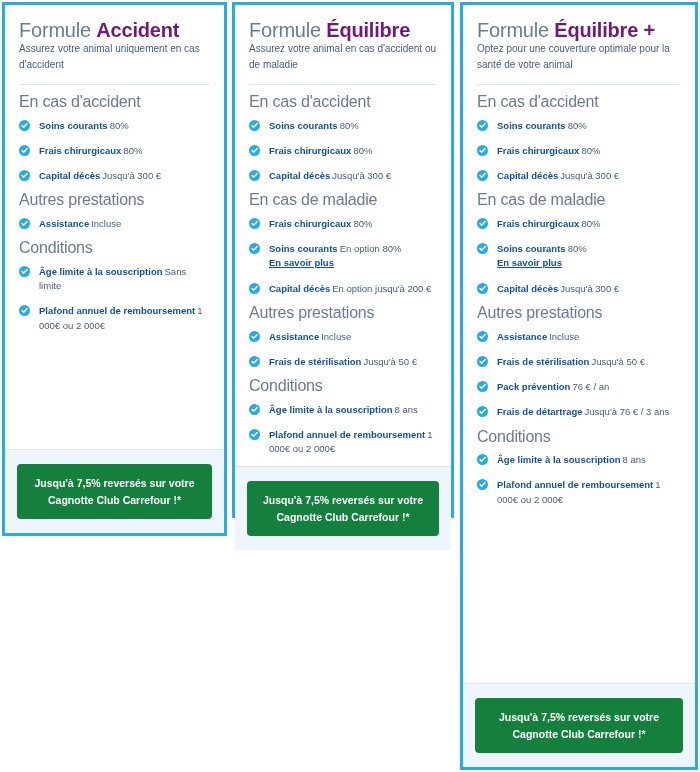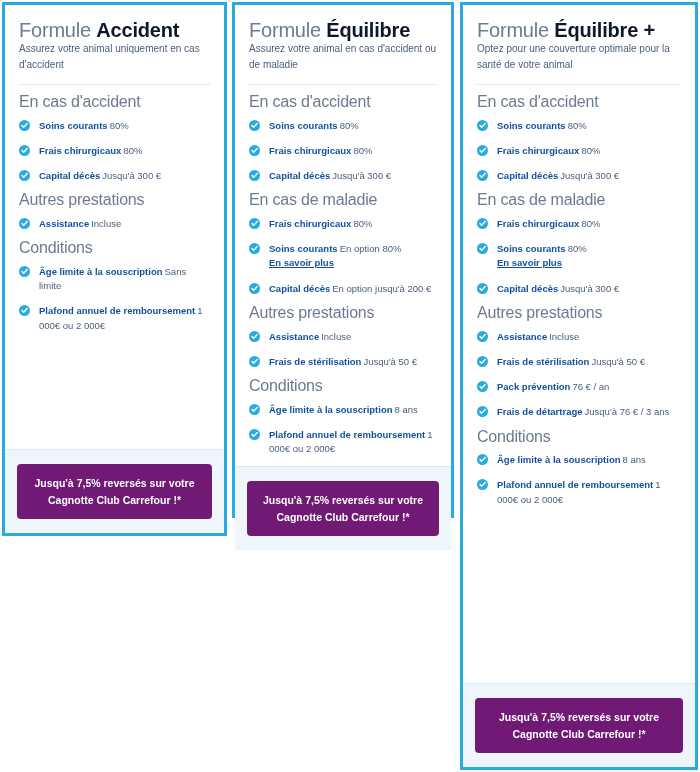--- a/index.html
+++ b/index.html
@@ -40,21 +40,21 @@
   .formula-title {
     font-size: 20px;
     font-weight: 400;
     color: #6b7b92;
     letter-spacing: -0.2px;
     line-height: 1.1;
     white-space: nowrap;
   }
   .formula-title .strong {
     font-weight: bold;
-    color: #0f172a;
+    color: #701a75;
   }
 
   .formula-sub {
     margin-top: 0;
     font-size: 10px;
     color: #4a5e7a;
     line-height: 1.55;
     max-width: 200px;
   }
 
@@ -123,21 +123,21 @@
     background: #eff6fb;
     border-top: 1px solid #dfe6ee;
     padding: 14px 12px;
     flex: 0 0 auto;
   }
   .cta-button {
     display: block;
     width: 100%;
     border: none;
     border-radius: 4px;
-    background: #701a75;
+    background: #15803d;
     color: #ffffff;
     font-family: "Liberation Sans", sans-serif;
     font-size: 10.5px;
     font-weight: bold;
     line-height: 1.55;
     padding: 11px 6px;
     text-align: center;
     cursor: pointer;
   }
 </style>

